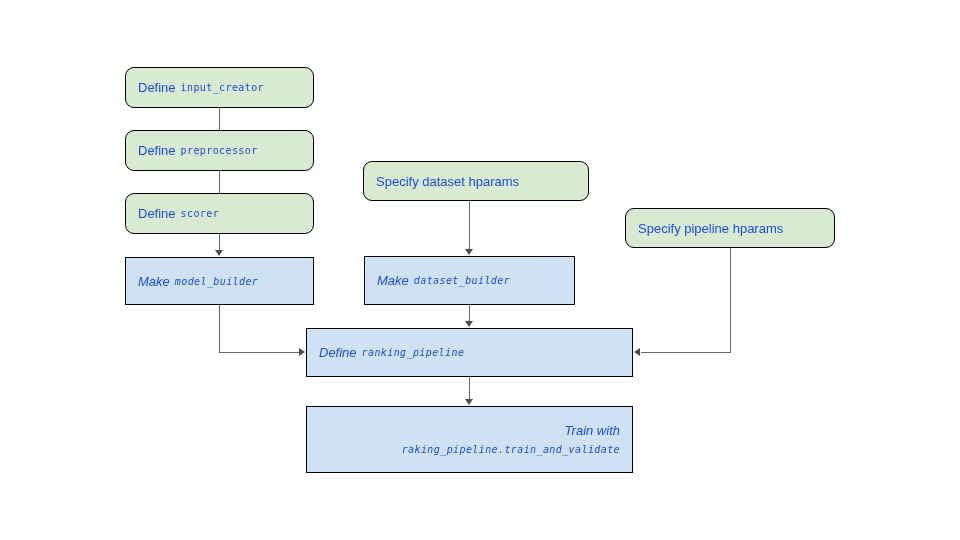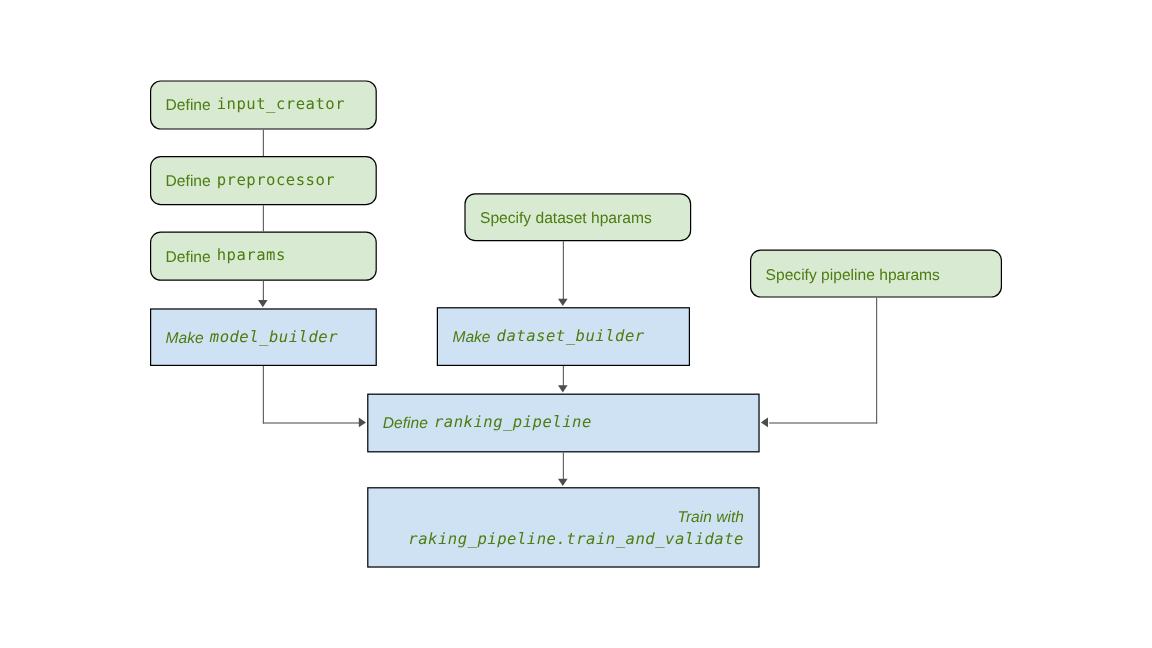--- a/index.html
+++ b/index.html
@@ -12,46 +12,46 @@
   }
   #canvas { position: absolute; left: 0; top: 0; width: 960px; height: 540px; }
 
   .node {
     position: absolute;
     box-sizing: border-box;
     display: flex;
     align-items: center;
     padding: 0 12px;
     font-size: 13px;
-    color: #4d7c0f;
+    color: #1d4ed8;
     white-space: nowrap;
   }
   .node .code {
     font-family: "DejaVu Sans Mono", monospace;
-    font-size: 13px;
+    font-size: 10px;
     letter-spacing: 0.4px;
   }
   .node .prefix { margin-right: 5px; }
   .green {
     background: #d9ead3;
     border: 1.2px solid #000000;
     border-radius: 9px;
   }
   .blue {
     background: #cfe2f3;
     border: 1.2px solid #000000;
     font-style: italic;
   }
 
   
   #n-input-creator   { left: 125px; top:  67px; width: 189px; height: 41px; }
   #n-preprocessor    { left: 125px; top: 130px; width: 189px; height: 41px; }
   #n-scorer          { left: 125px; top: 193px; width: 189px; height: 41px; }
   #n-model-builder   { left: 125px; top: 257px; width: 189px; height: 48px; }
-  #n-dataset-hparams { left: 363px; top: 161px; width: 189px; height: 40px; margin-left: 24px; }
+  #n-dataset-hparams { left: 363px; top: 161px; width: 226px; height: 40px; }
   #n-dataset-builder { left: 364px; top: 256px; width: 211px; height: 49px; }
   #n-pipeline-hparams{ left: 625px; top: 208px; width: 210px; height: 40px; }
   #n-ranking-pipeline{ left: 306px; top: 328px; width: 327px; height: 49px; }
   #n-train           { left: 306px; top: 406px; width: 327px; height: 67px;
                        flex-direction: column; align-items: flex-end;
                        justify-content: center; line-height: 19px; }
   #n-train .prefix { margin-right: 0; }
 
   
   .vline { position: absolute; width: 1px; background: #666666; }
@@ -99,21 +99,21 @@
     <span class="code">input_creator</span>
   </div>
 
   <div class="node green" id="n-preprocessor">
     <span class="prefix">Define</span>
     <span class="code">preprocessor</span>
   </div>
 
   <div class="node green" id="n-scorer">
     <span class="prefix">Define</span>
-    <span class="code">hparams</span>
+    <span class="code">scorer</span>
   </div>
 
   <div class="node blue" id="n-model-builder">
     <span class="prefix">Make</span>
     <span class="code">model_builder</span>
   </div>
 
   <div class="node green" id="n-dataset-hparams">
     <span>Specify dataset hparams</span>
   </div>

